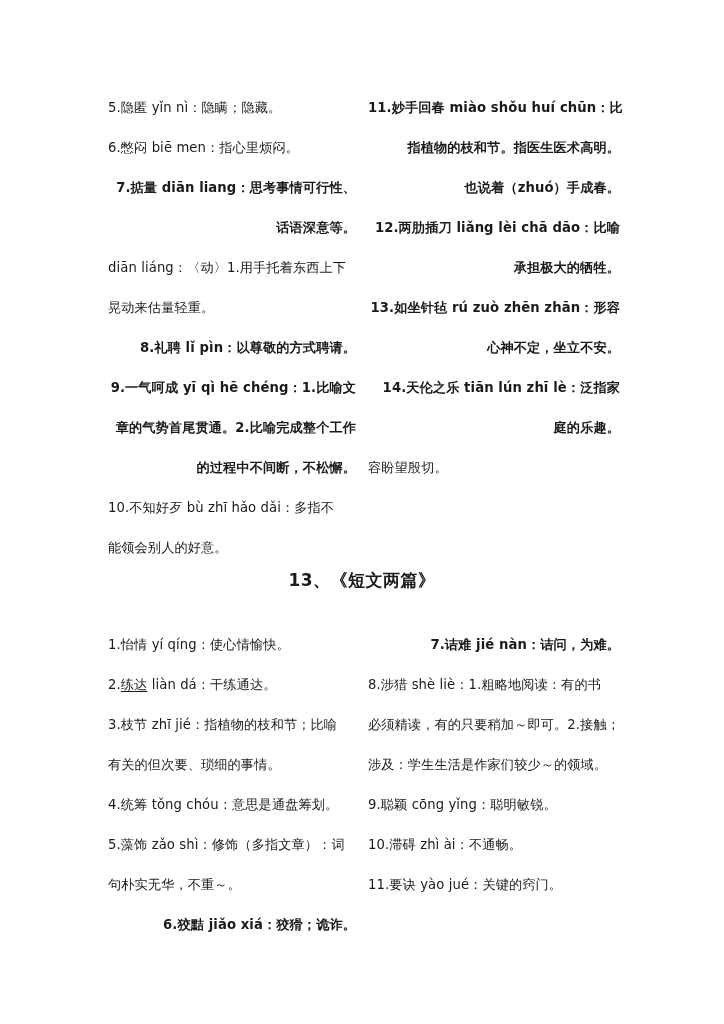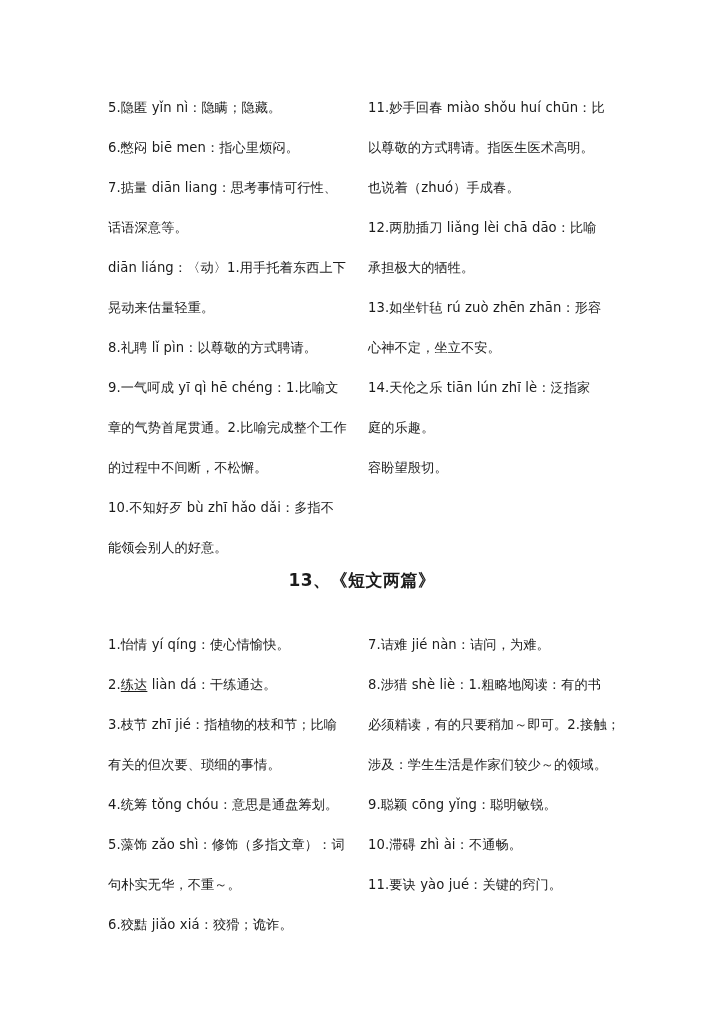--- a/index.html
+++ b/index.html
@@ -37,21 +37,21 @@
 
   .block-top .col { top: 88px; }
 
   .line {
     height: 40px;
     line-height: 40px;
     font-size: 13.2px;
     letter-spacing: 0.1px;
     white-space: nowrap;
   }
-  .line.bold { font-weight: normal; }
+  .line.bold { font-weight: bold; text-align: right; }
   .u {
     text-decoration: underline;
     text-underline-offset: 2px;
   }
 
   
   .section-title {
     position: absolute;
     left: 0;
     top: 565px;
@@ -80,21 +80,21 @@
         <div class="line">晃动来估量轻重。</div>
         <div class="line bold">8.礼聘  lǐ pìn：以尊敬的方式聘请。</div>
         <div class="line bold">9.一气呵成  yī qì hē chéng：1.比喻文</div>
         <div class="line bold">章的气势首尾贯通。2.比喻完成整个工作</div>
         <div class="line bold">的过程中不间断，不松懈。</div>
         <div class="line">10.不知好歹  bù zhī hǎo dǎi：多指不</div>
         <div class="line">能领会别人的好意。</div>
       </div>
     <div class="col col-right" id="upper-right">
         <div class="line bold">11.妙手回春  miào shǒu huí chūn：比</div>
-        <div class="line bold">以尊敬的方式聘请。指医生医术高明。</div>
+        <div class="line bold">指植物的枝和节。指医生医术高明。</div>
         <div class="line bold">也说着（zhuó）手成春。</div>
         <div class="line bold">12.两肋插刀  liǎng lèi chā dāo：比喻</div>
         <div class="line bold">承担极大的牺牲。</div>
         <div class="line bold">13.如坐针毡  rú zuò zhēn zhān：形容</div>
         <div class="line bold">心神不定，坐立不安。</div>
         <div class="line bold">14.天伦之乐  tiān lún zhī lè：泛指家</div>
         <div class="line bold">庭的乐趣。</div>
         <div class="line">容盼望殷切。</div>
       </div>
   </div>

